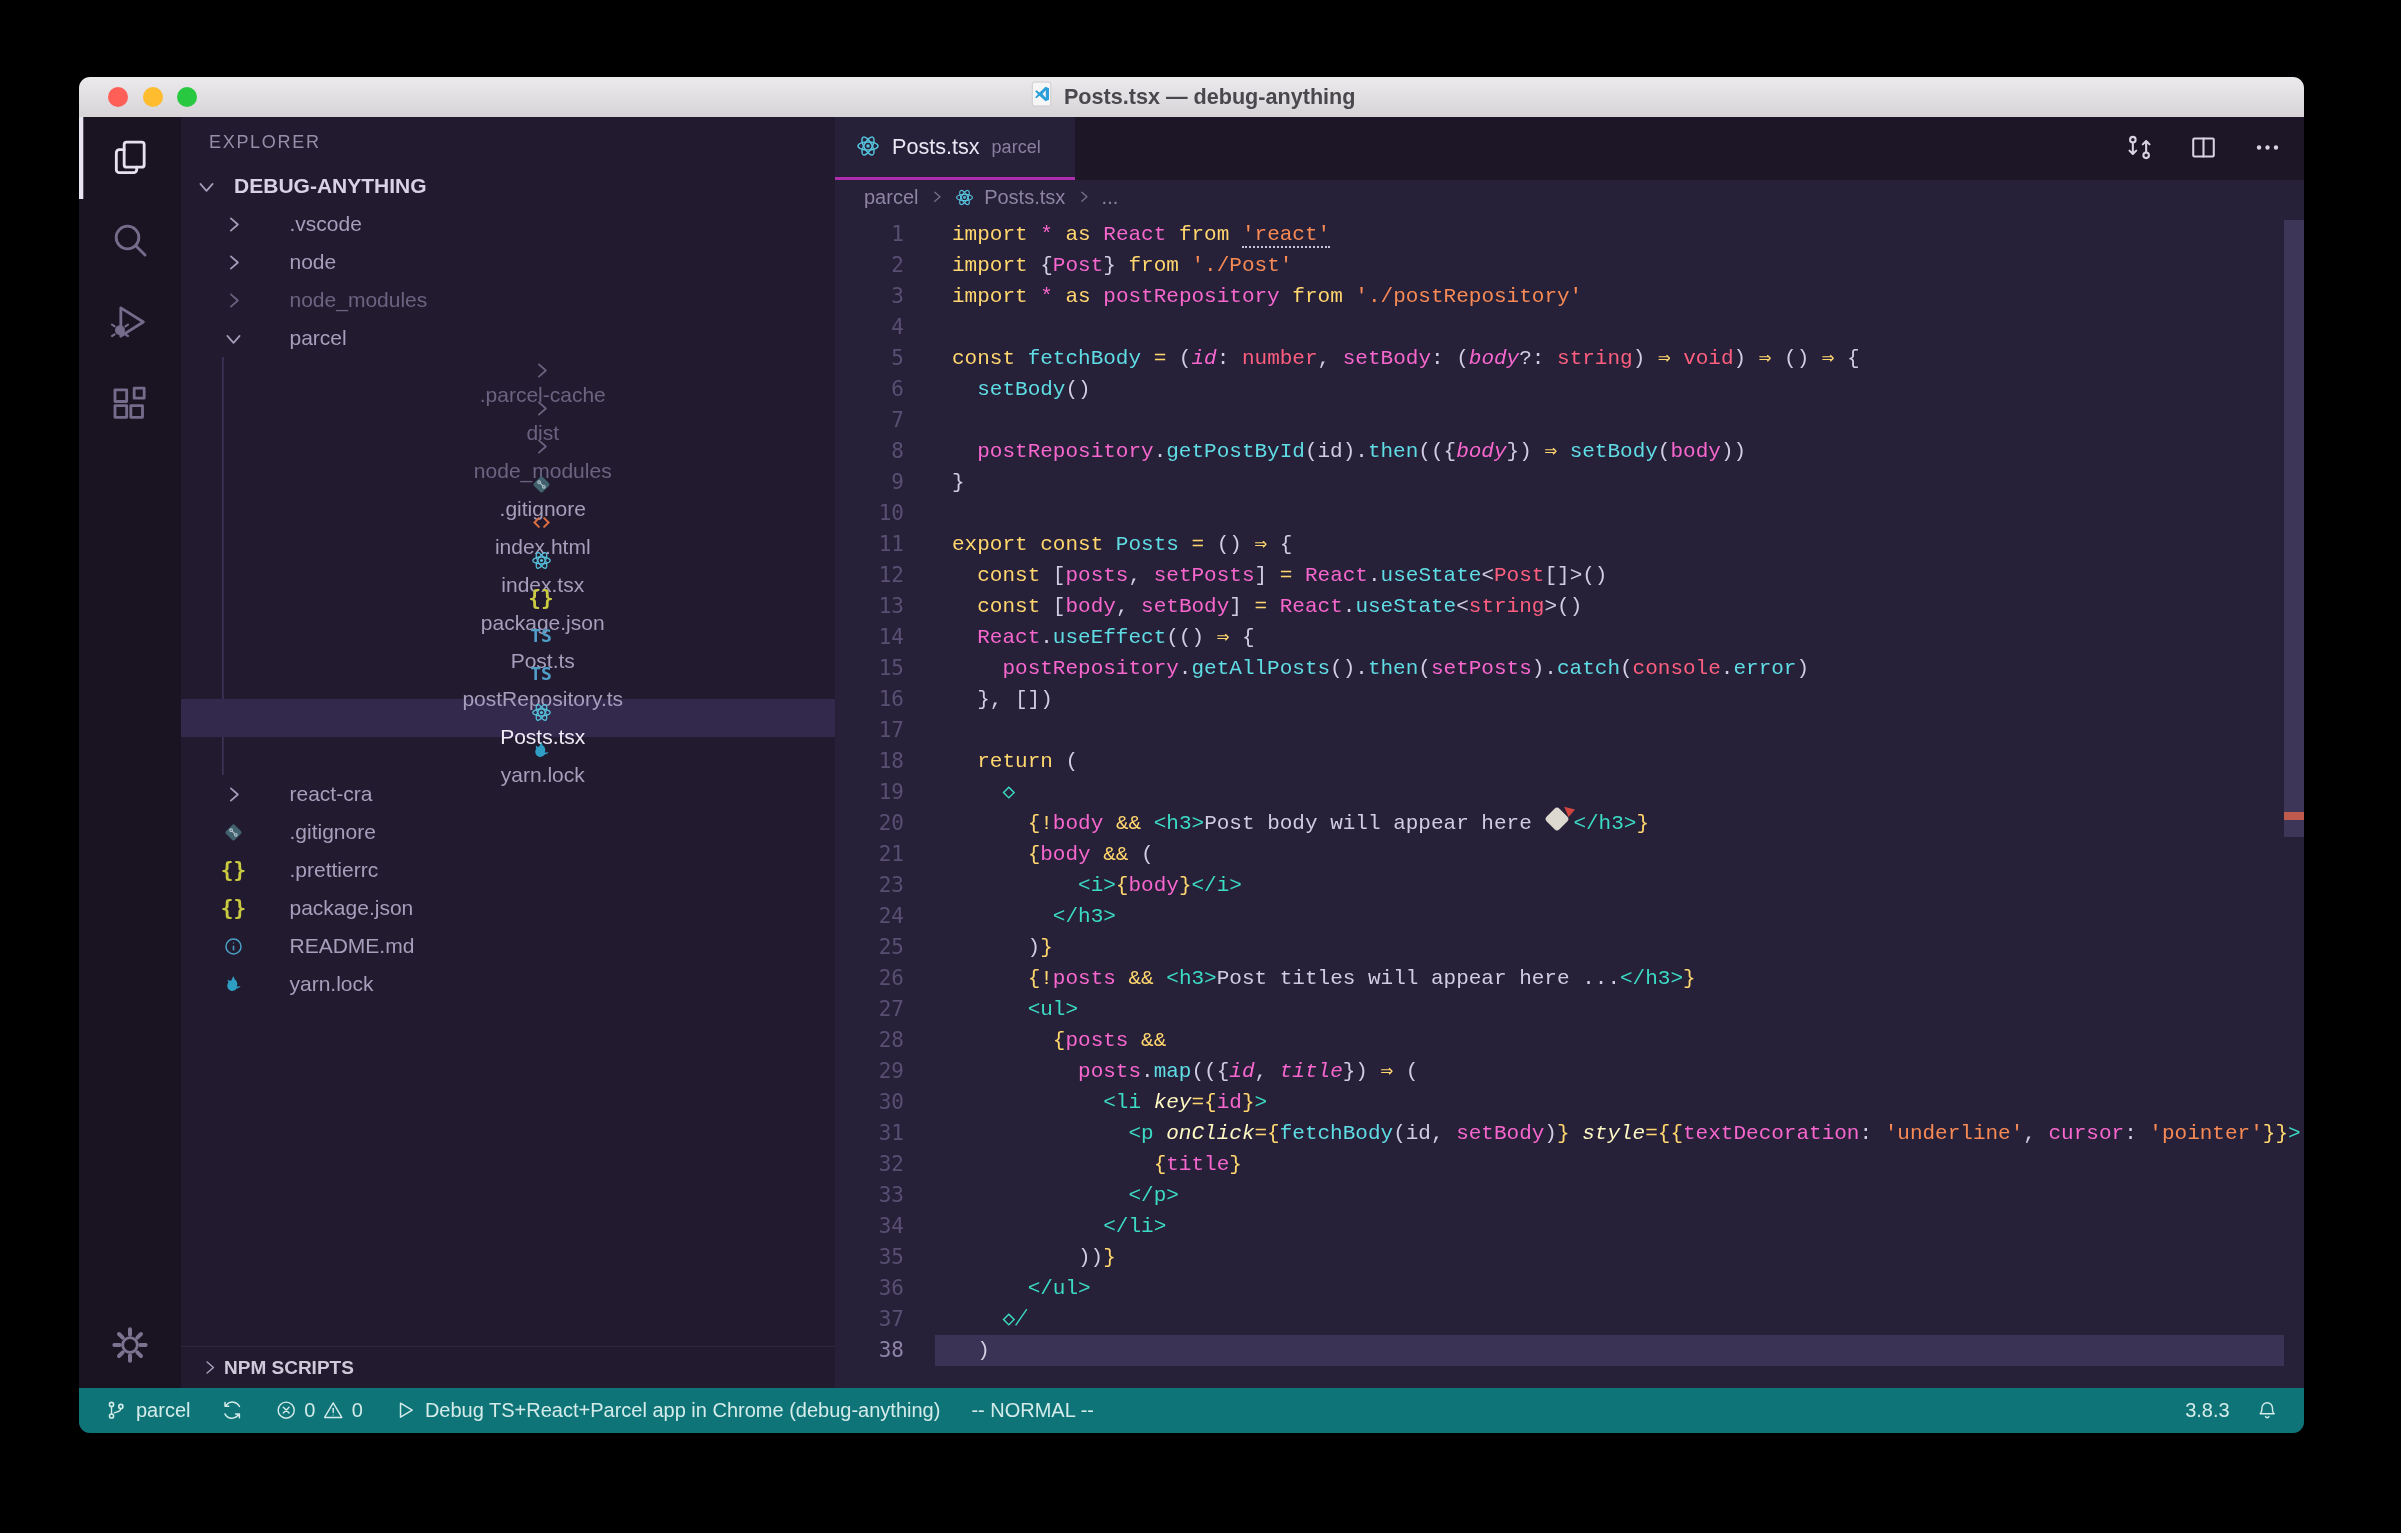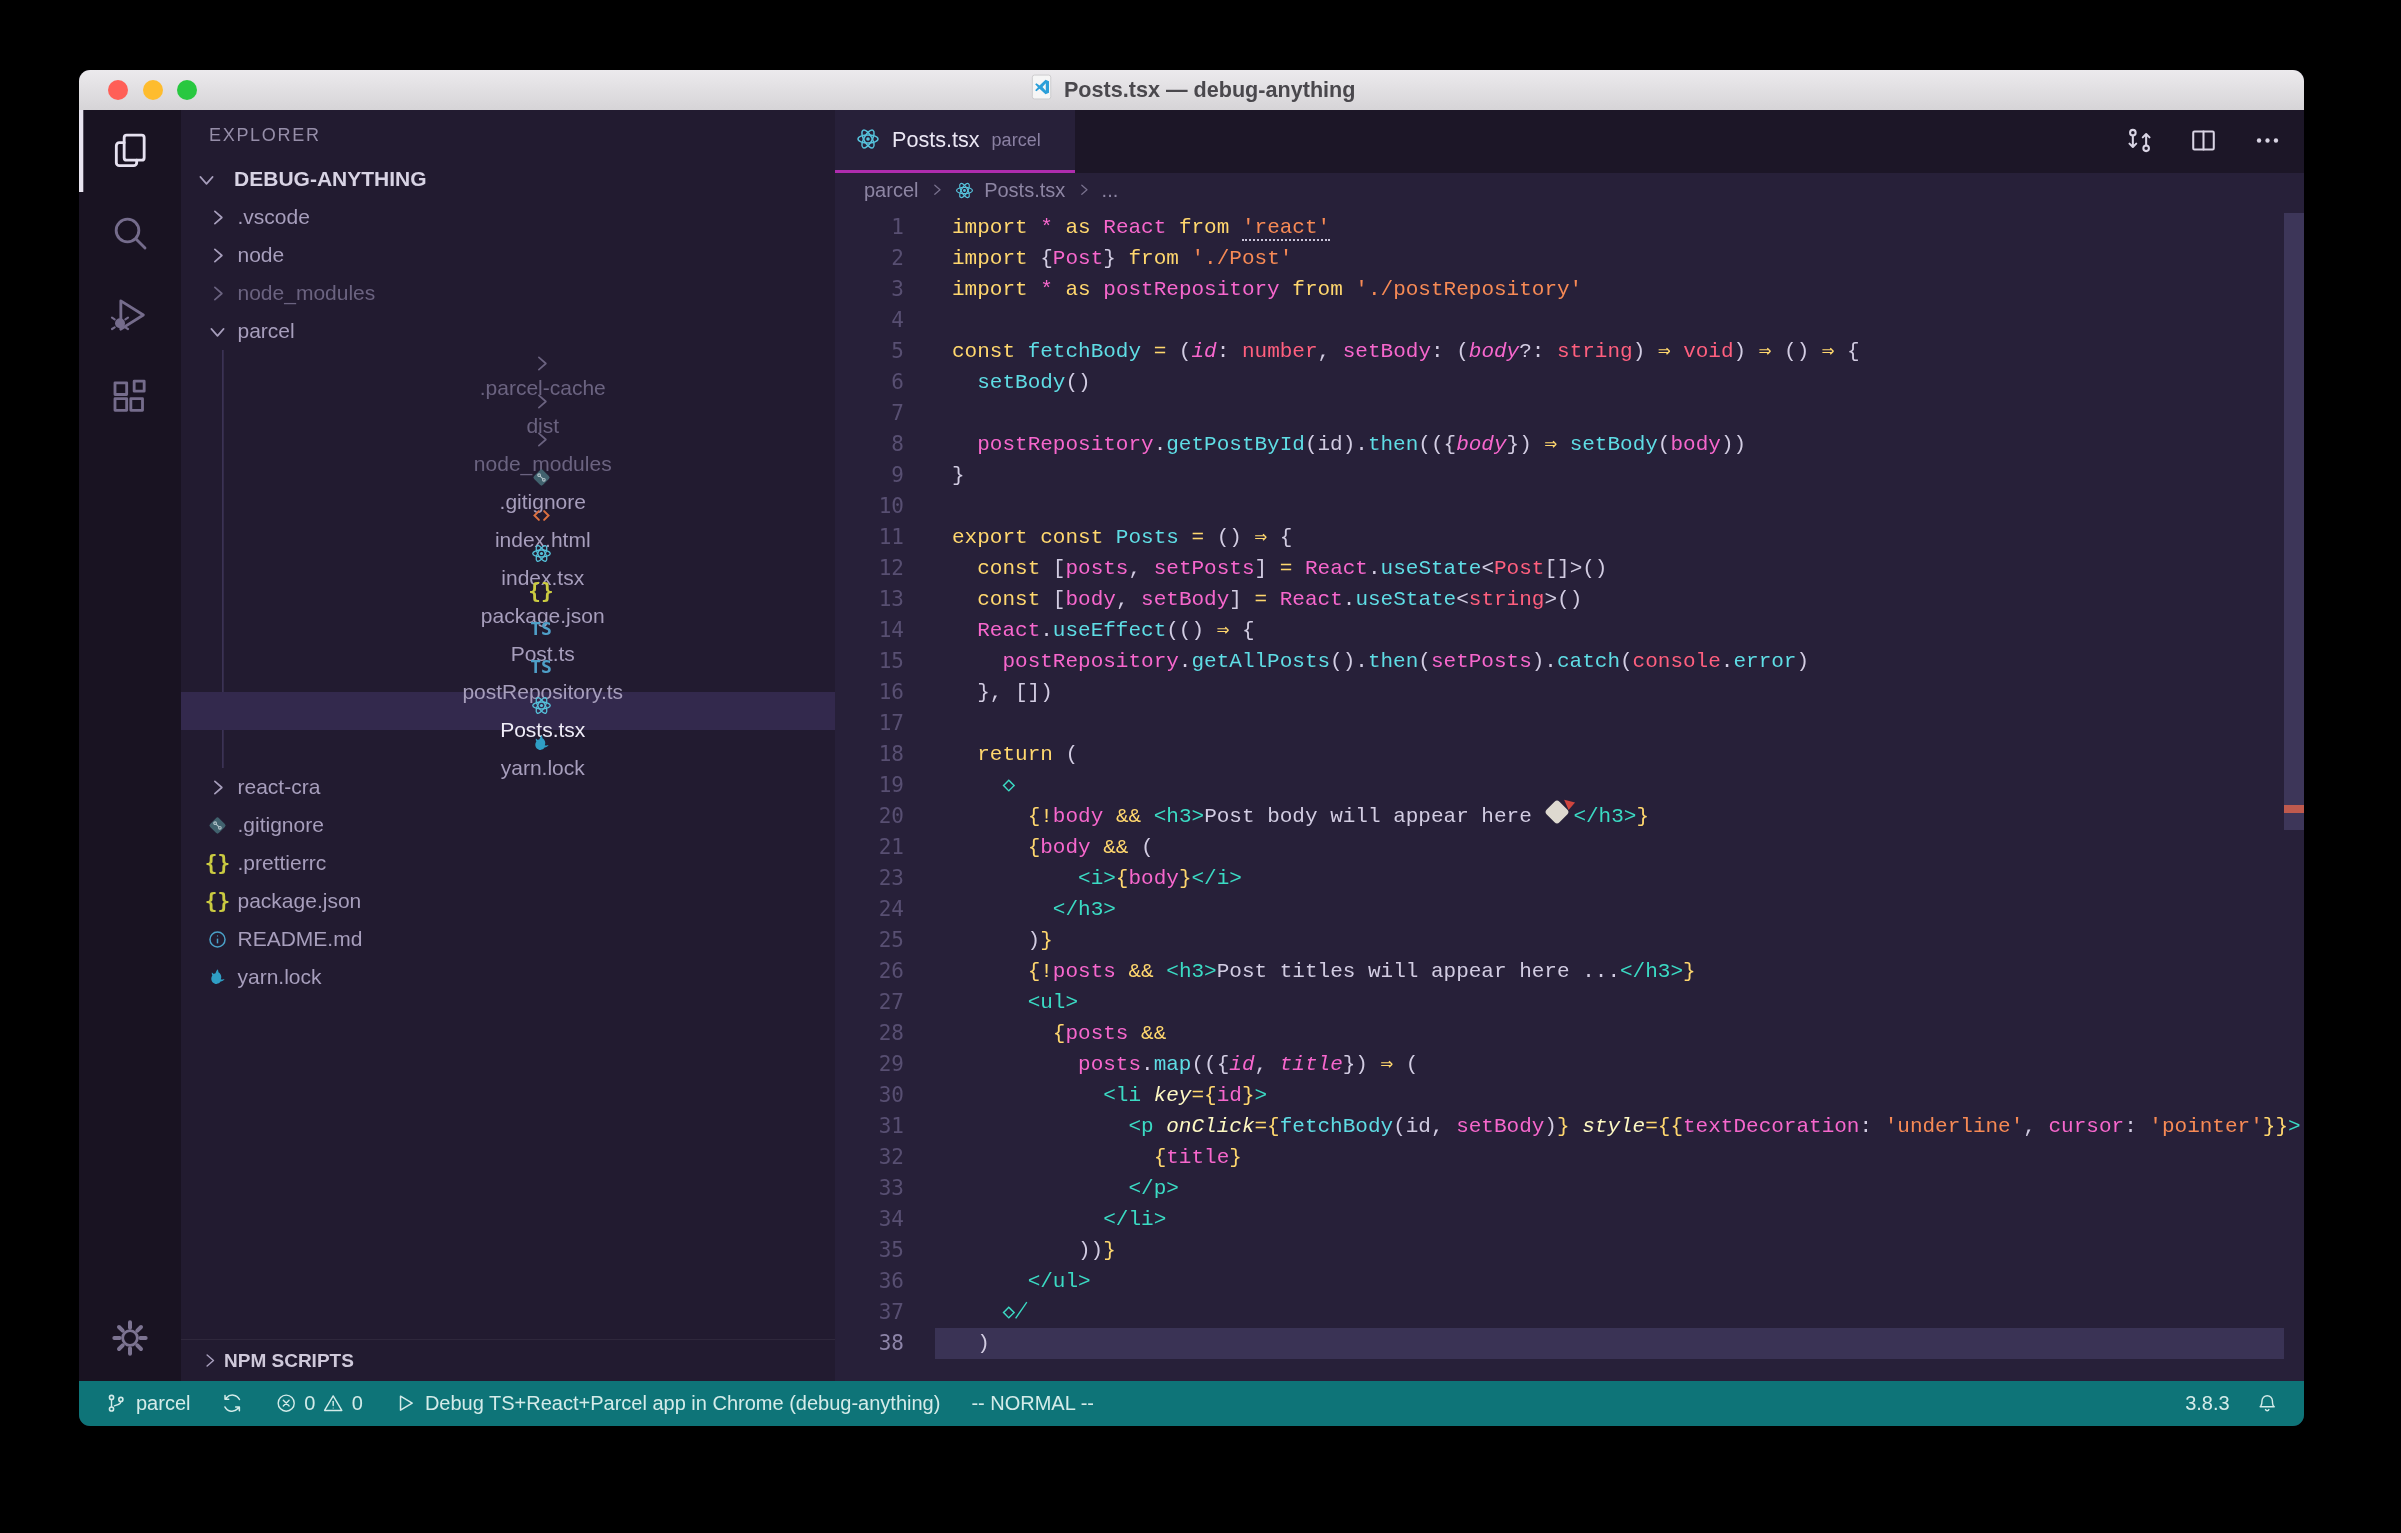--- a/index.html
+++ b/index.html
@@ -1,17 +1,17 @@
 <!DOCTYPE html>
 <html style="font-size:14px"><head>
 <meta charset="utf-8">
 <style>
   html,body{margin:0;padding:0;background:#000;width:2401px;height:1534px;overflow:hidden;
     font-family:"Liberation Sans",sans-serif;-webkit-font-smoothing:antialiased;}
-  .window{position:absolute;left:79px;top:70px;width:2225px;height:1356px;border-radius:11.2px;
+  .window{position:absolute;left:79px;top:77px;width:2225px;height:1356px;border-radius:11.2px;
     overflow:hidden;background:#272039;box-shadow:0 26px 69px rgba(0,0,0,.7);}
   
   .titlebar{position:absolute;top:0;left:0;right:0;height:40px;
     background:linear-gradient(#eceaed,#d6d4d7);border-bottom:0.9px solid #a9a7aa;
     display:flex;align-items:center;justify-content:center;}
   .lights{position:absolute;left:29px;top:0;height:100%;display:flex;align-items:center;gap:14.7px;}
   .light{width:20px;height:20px;border-radius:50%;}
   .l-close{background:#ff5f57;}.l-min{background:#febc2e;}.l-max{background:#28c840;}
   .wtitle{display:flex;align-items:center;gap:10.4px;color:#4a484d;font-size:21.6px;font-weight:bold;}
   .wtitle svg{width:26px;height:26px;}
@@ -26,21 +26,21 @@
     align-items:center;justify-content:center;color:#7c7391;}
   .act-gear svg{width:40px;height:40px;}
   
   .sidebar{width:654px;background:#221b30;position:relative;flex:none;color:#a79ebc;font-size:21px;}
   .expl-title{height:50px;display:flex;align-items:center;padding-left:28px;font-size:18px;
     letter-spacing:1.7px;color:#968ea9;}
   .trow{height:38px;display:flex;align-items:center;white-space:nowrap;}
   .trow .tico{width:33px;height:26px;display:flex;align-items:center;justify-content:center;flex:none;}
   .trow .tico svg{width:21px;height:21px;}
   .trow.root-row{font-weight:bold;color:#d8d3e4;padding-left:8.6px;gap:8px;}
-  .trow.d1{padding-left:20px;}
+  .trow.d1{padding-left:36px;gap:36px;}
   .trow.d2{padding-left:66px;}
   .trow.g{background-image:linear-gradient(#3b3254,#3b3254);background-repeat:no-repeat;
     background-position:41px 0;background-size:1.7px 100%;flex-direction:column;}
   .trow.dim .tlabel{color:#6b6380;}
   .trow.dim .tico{color:#6b6380;}
   .trow.sel{background:#33294d;}
   .trow.sel .tlabel{color:#efecf7;}
   .tlabel{margin-left:3.5px;}
   .tico{color:#a79ebc;}
   .txticon{font-family:"DejaVu Sans Mono",monospace;font-weight:bold;font-size:21px;line-height:1;}

